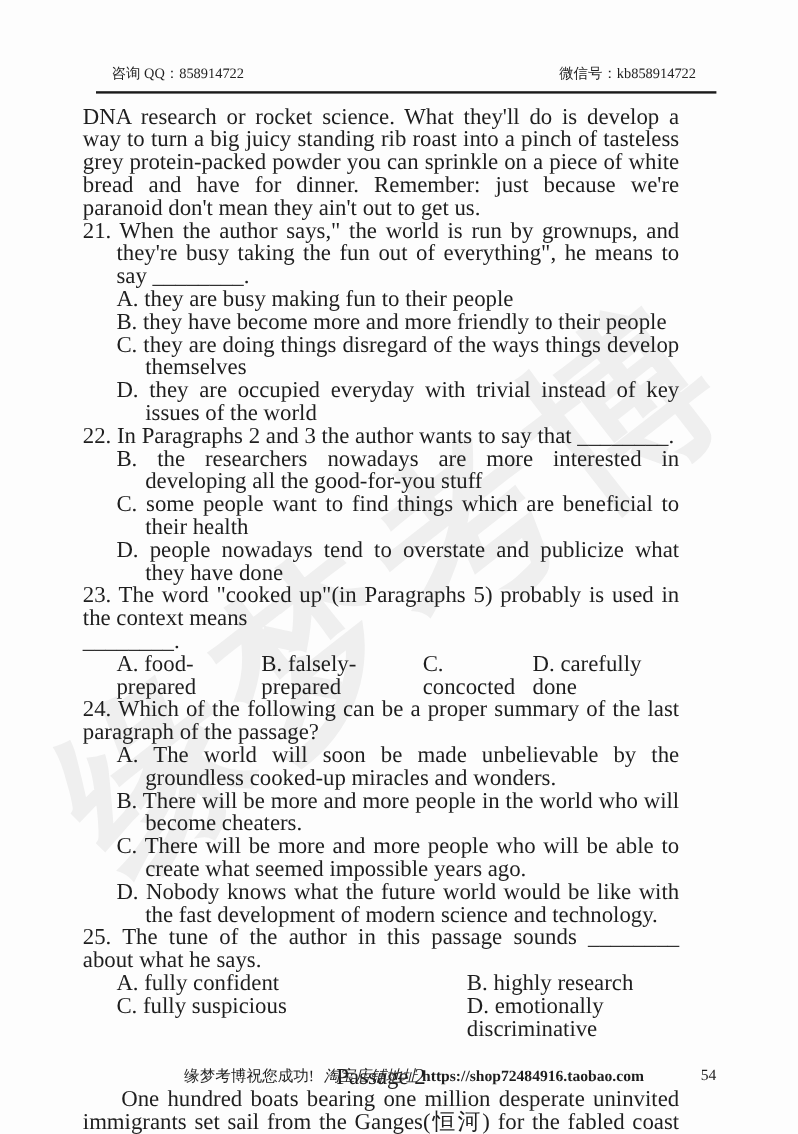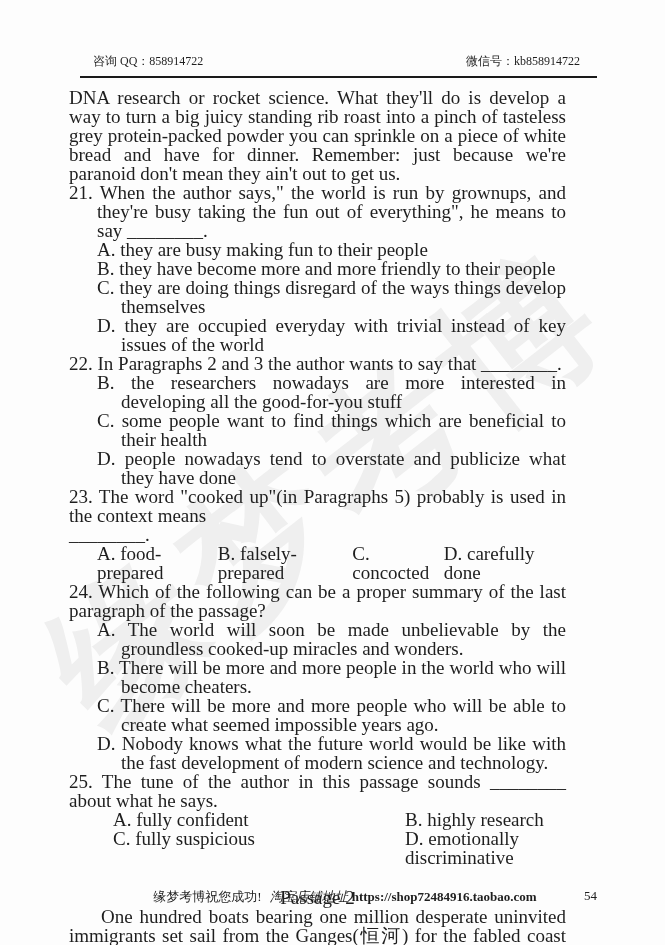--- a/index.html
+++ b/index.html
@@ -50,21 +50,21 @@
   .intro { margin-bottom: 21px; }
   .q-hang { padding-left: 28px; text-indent: -28px; }
   .opts { margin-left: 28px; }
   .opt { padding-left: 24px; text-indent: -24px; }
   .blank-line { display: block; }
   .opt-row {
     margin-left: 28px;
     display: flex; justify-content: flex-start;
   }
   .opt-grid {
-    margin-left: 44px;
+    margin-left: 28px;
     display: grid; grid-template-columns: 292px auto;
   }
   .passage-title {
     text-align: center; font-weight: normal;
     margin-top: 21px !important; margin-bottom: 0;
   }
   .passage-para { text-indent: 32px; }
 
   
   .footer {

